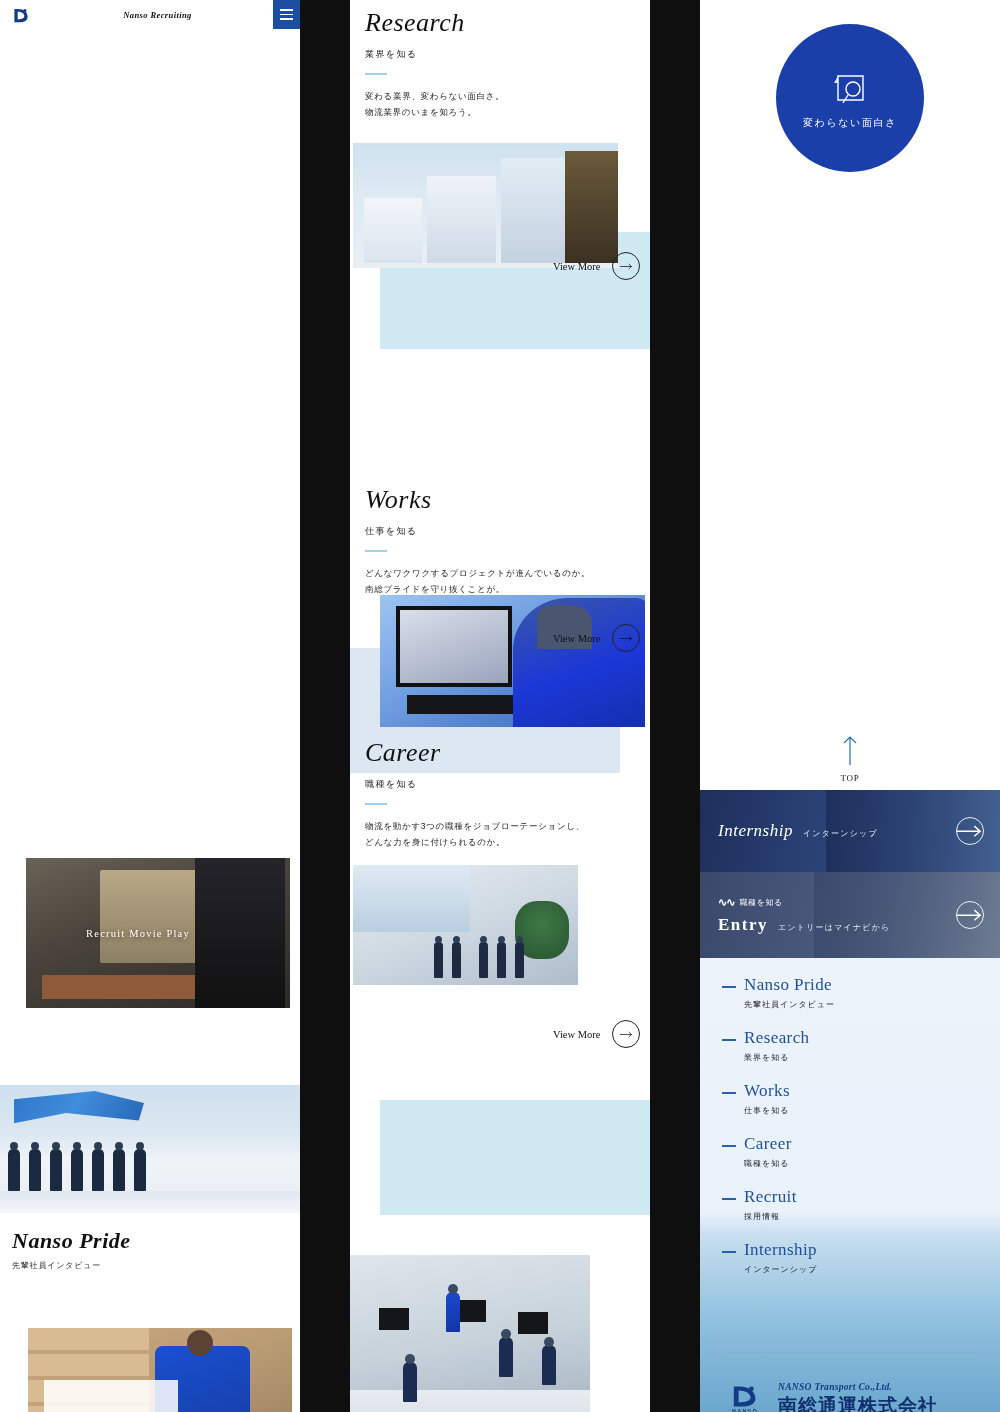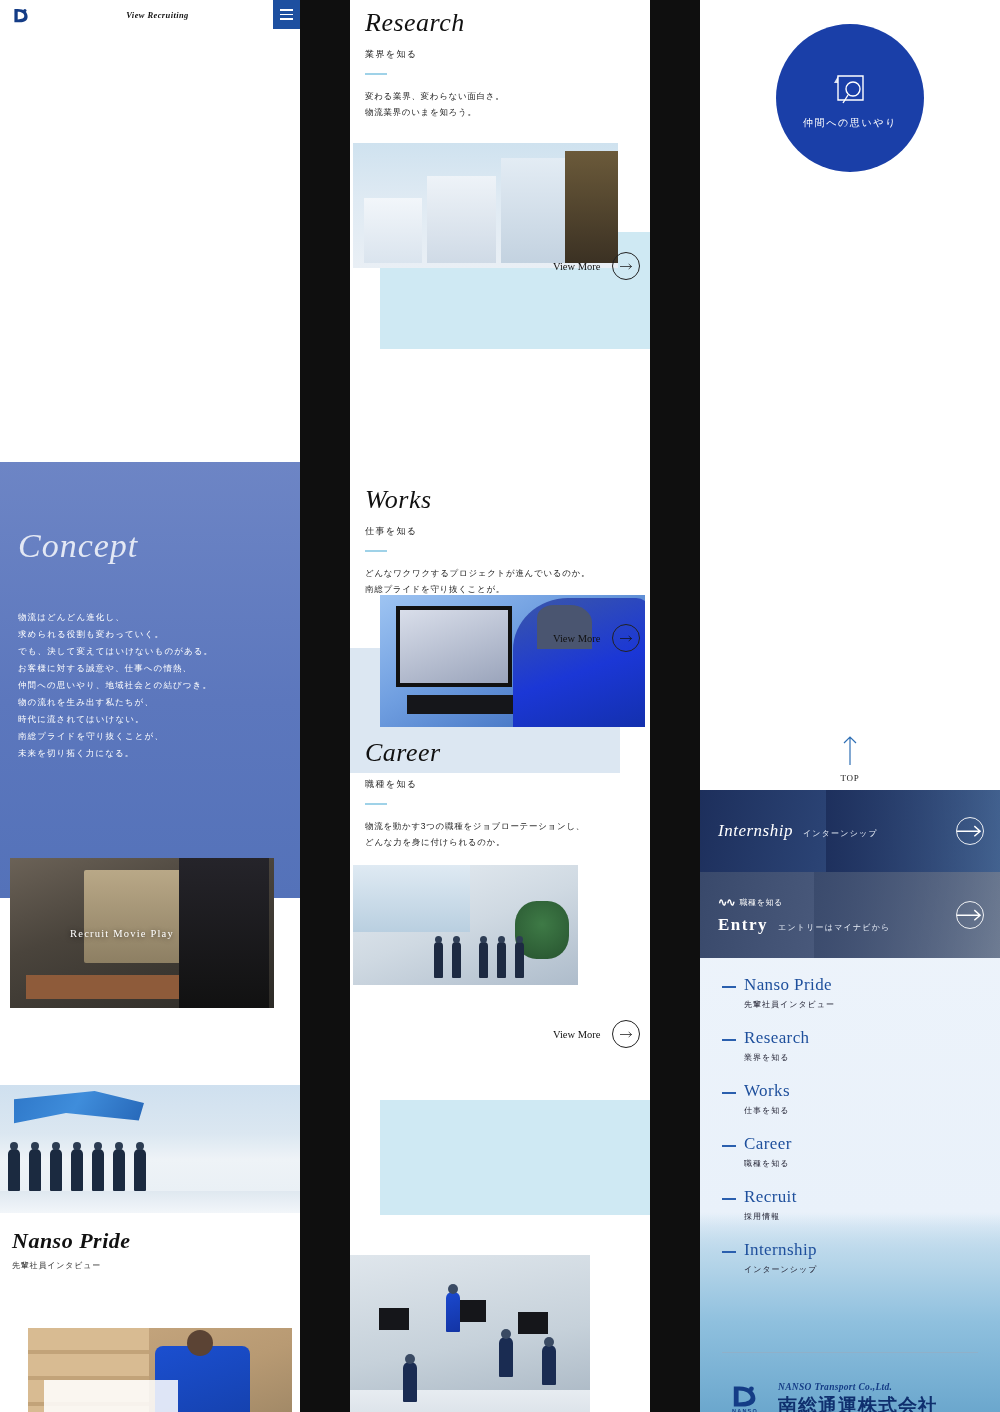--- a/index.html
+++ b/index.html
@@ -42,21 +42,21 @@
   .hero-l1 .big { font-size:52px; font-weight:700; }
   .hero-l2 { font-size:30px; margin-top:10px; letter-spacing:2px; }
 
   .concept { position:absolute; left:0; top:462px; width:300px; height:436px;
     background:linear-gradient(180deg,#6d85c5 0%, #5c77bd 55%, #5472b9 100%); overflow:hidden; }
   .concept h2 { font-family:"Liberation Serif", serif; font-style:italic; font-weight:400; font-size:34px;
     color:rgba(255,255,255,.82); padding:65px 0 0 18px; letter-spacing:1px; }
   .concept .lines { padding:44px 0 0 18px; }
   .concept .lines p { color:#fff; font-size:8.5px; line-height:2.0; letter-spacing:1.1px; }
 
-  .movie { position:absolute; left:10px; top:858px; width:264px; height:150px; overflow:hidden; z-index:5;
+  .movie { position:absolute; left:26px; top:858px; width:264px; height:150px; overflow:hidden; z-index:5;
     background:linear-gradient(160deg,#6b6257 0%,#4a443c 40%,#2c2a26 100%); }
   .movie::before{content:""; position:absolute; left:28%; top:8%; width:44%; height:62%; background:linear-gradient(180deg,#b9a887,#8d7f63); border-radius:2px;}
   .movie::after{content:""; position:absolute; right:2%; top:0; width:34%; height:100%; background:linear-gradient(180deg,#25242a,#111);}
   .movie .fork { position:absolute; right:6%; bottom:4%; width:46px; height:46px; border-radius:50%; background:#161616; }
   .movie .pallet { position:absolute; left:6%; bottom:6%; width:66%; height:16%; background:#8e5b3a; }
   .movie .label { position:absolute; inset:0; display:flex; align-items:center; justify-content:center; gap:12px; color:#fff;
     font-family:"Liberation Serif", serif; font-size:10.5px; letter-spacing:1.2px; text-shadow:0 1px 5px rgba(0,0,0,.6); }
   .circ-arrow { width:28px; height:28px; border:1px solid rgba(255,255,255,.85); border-radius:50%; display:inline-flex; align-items:center; justify-content:center; flex:0 0 auto; }
   .circ-arrow svg { width:13px; height:9px; }
 
@@ -173,43 +173,29 @@
 
   <div class="col1">
 
     <div class="hdr">
       <div class="hdr-logo">
         <svg viewBox="0 0 40 34">
             <path d="M8 30 L8 6 L14 6 C26 6 32 12 32 20 C32 27 26 30 18 30 Z M14 11 L14 25 C22 25 26 23 26 19 C26 14 21 11 14 11 Z" fill="#143c86"></path>
             <circle cx="27" cy="9" r="3" fill="#143c86"></circle>
           </svg>
       </div>
-      <div class="hdr-title">View Recruiting</div>
+      <div class="hdr-title">Nanso Recruiting</div>
       <div class="hdr-burger">
           <i></i>
           <i></i>
           <i></i>
         </div>
     </div>
 
 
-    <div class="concept">
-      <h2>Concept</h2>
-      <div class="lines">
-        <p>物流はどんどん進化し、</p>
-        <p>求められる役割も変わっていく。</p>
-        <p>でも、決して変えてはいけないものがある。</p>
-        <p>お客様に対する誠意や、仕事への情熱、</p>
-        <p>仲間への思いやり、地域社会との結びつき。</p>
-        <p>物の流れを生み出す私たちが、</p>
-        <p>時代に流されてはいけない。</p>
-        <p>南総プライドを守り抜くことが、</p>
-        <p>未来を切り拓く力になる。</p>
-      </div>
-    </div>
 
     <div class="movie">
       <div class="pallet"></div>
       <div class="fork"></div>
       <div class="label">
         <span>Recruit Movie Play</span>
         <span class="circ-arrow">
           <svg viewBox="0 0 18 10" fill="none" stroke="#fff" stroke-width="1">
               <path d="M0 5 H16 M12 1.5 L16 5 L12 8.5"></path>
             </svg>
@@ -346,21 +332,21 @@
     <div class="circles" style="top:24px;">
       <div class="cbtn" style="background:#1a3fa8;">
         <span class="ic">
           <svg width="42" height="40" viewBox="0 0 42 40" fill="none" stroke="#fff" stroke-width="1.4">
             <path d="M9 6 H34 V30 H9 Z"></path>
             <path d="M9 6 L5 13 H9 Z" fill="#fff" stroke="none" opacity=".85"></path>
             <circle cx="24" cy="19" r="7"></circle>
             <path d="M19 25 L14 33"></path>
           </svg>
         </span>
-        <span class="lbl">仲間への思いやり</span>
+        <span class="lbl">変わらない面白さ</span>
       </div>
     </div>
 
     <div class="toplink">
       <div class="ar">
         <svg width="16" height="30" viewBox="0 0 16 30" fill="none" stroke="#2f6fb5" stroke-width="1.2">
             <path d="M8 30 V2 M2 8 L8 2 L14 8"></path>
           </svg>
       </div>
       <div class="tx">TOP</div>

